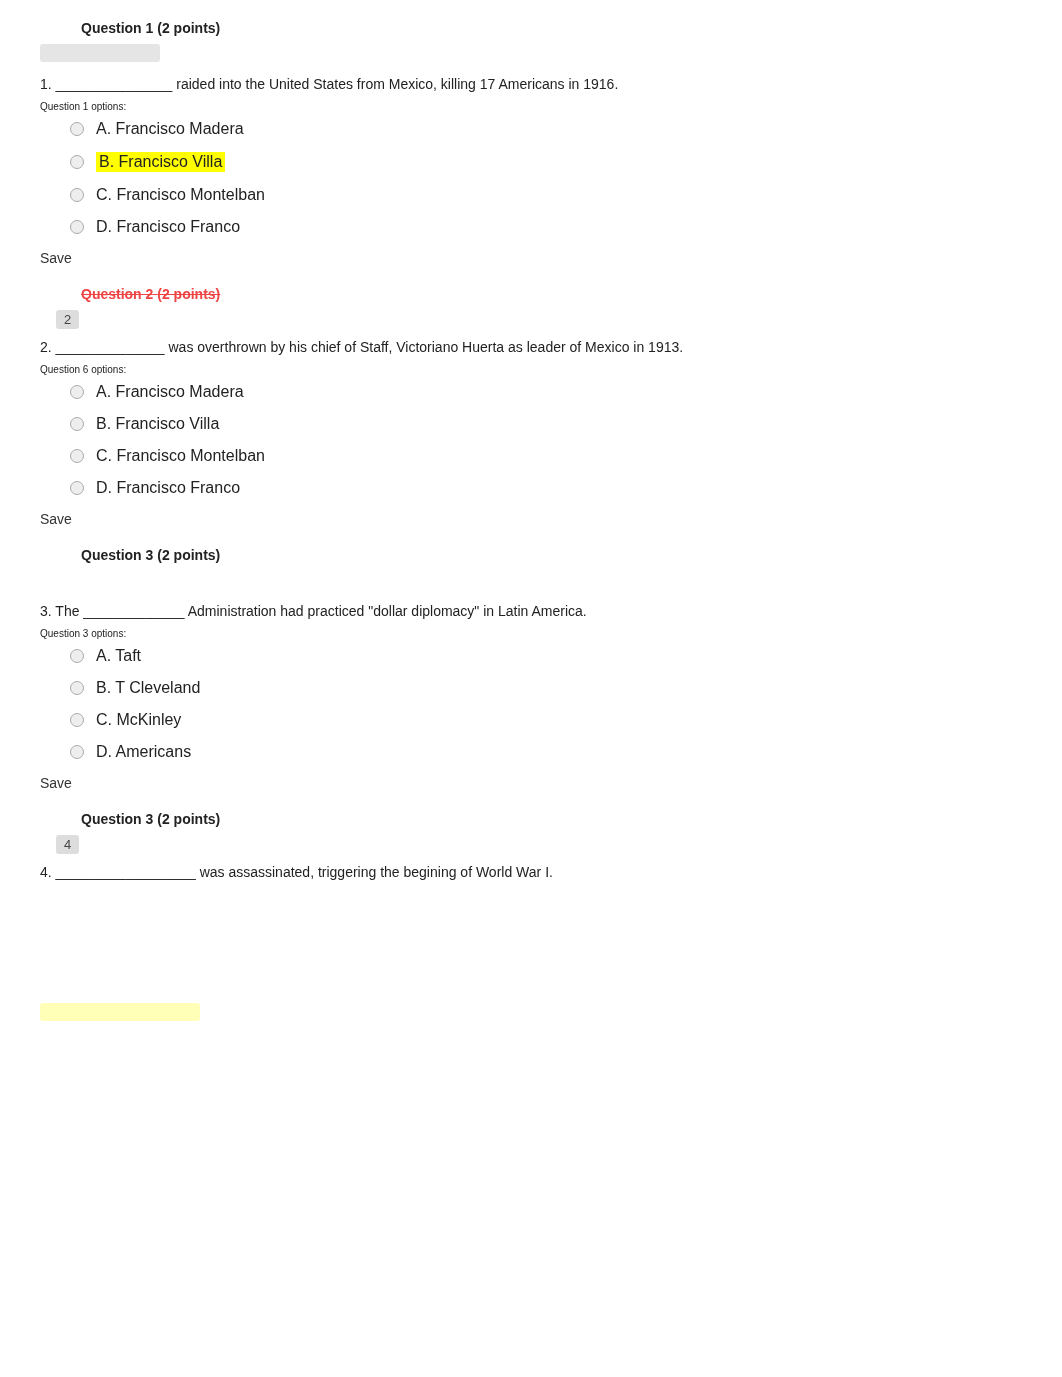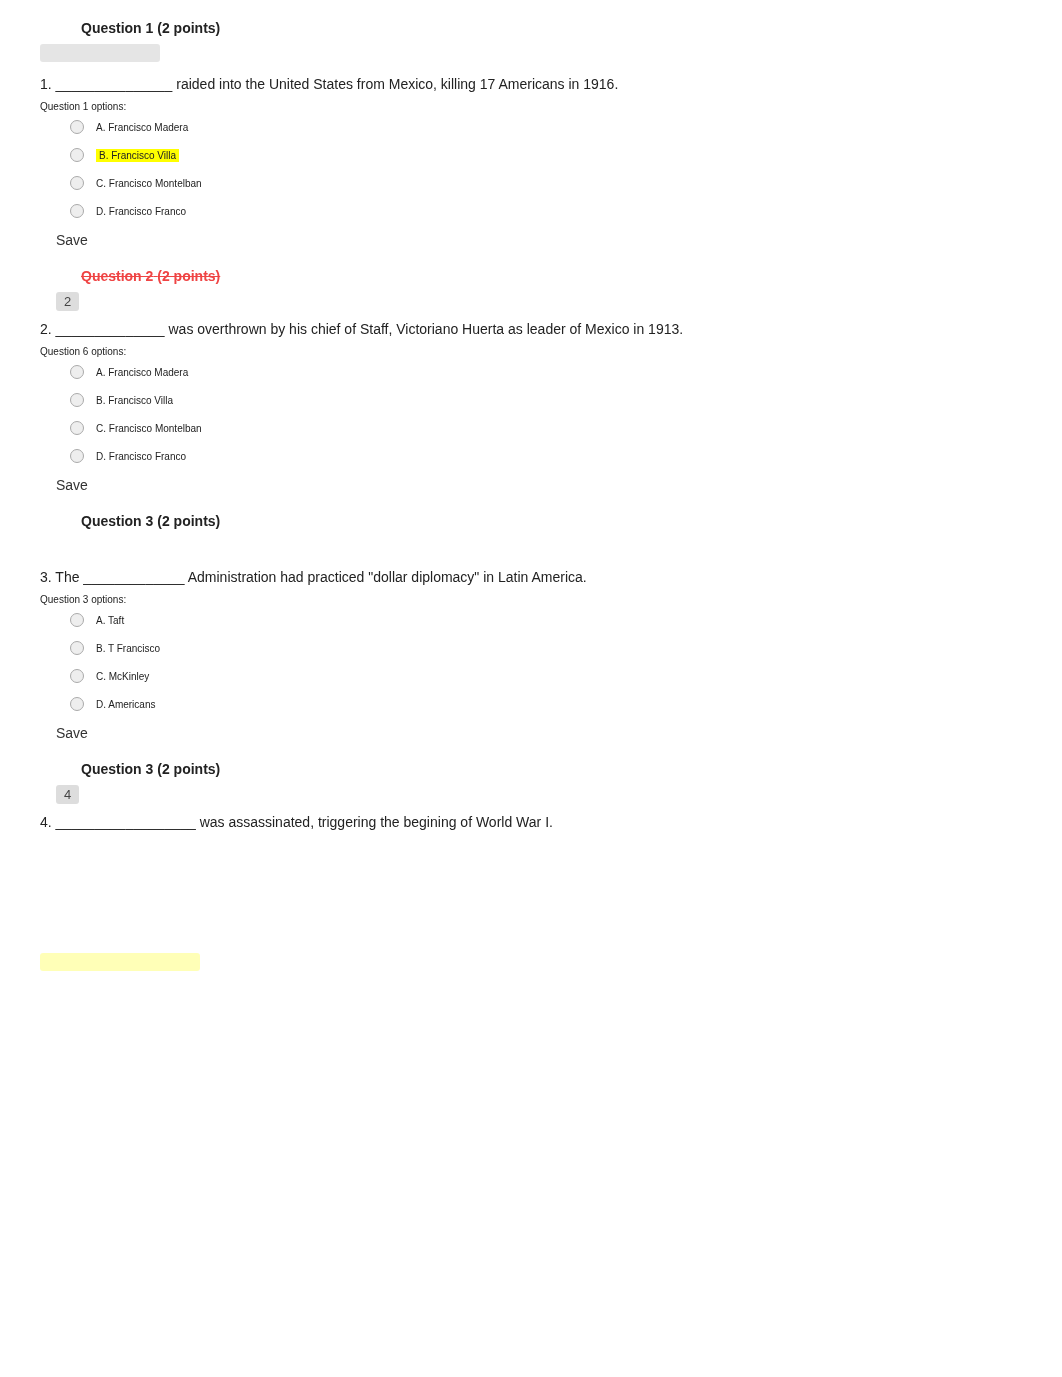--- a/index.html
+++ b/index.html
@@ -65,39 +65,38 @@
       width: 14px;
       height: 14px;
       border-radius: 50%;
       border: 1px solid #aaaaaa;
       background: #eeeeee;
       margin-right: 12px;
       flex-shrink: 0;
     }
 
     .option-label {
-      font-size: 10px;
+      font-size: 16px;
     }
 
     .option-label.highlighted {
       background-color: #ffff00;
       padding: 1px 3px;
     }
 
     .save-btn {
       font-size: 14px;
       color: #333333;
       cursor: pointer;
       background: none;
       border: none;
       padding: 0;
       margin-top: 4px;
       margin-bottom: 4px;
       display: block;
-      margin-left: 16px;
     }
 
     .question-2-number {
       display: inline-block;
       background: #dddddd;
       border-radius: 3px;
       padding: 2px 8px;
       font-size: 13px;
       margin-bottom: 8px;
       margin-left: 16px;
@@ -220,21 +219,21 @@
     <span> Administration had practiced "dollar diplomacy" in Latin America.</span>
   </div>
   <div class="question-options-label">Question 3 options:</div>
   <ul class="options-list">
     <li class="option-item">
       <div class="radio-circle"></div>
       <span class="option-label">A. Taft</span>
     </li>
     <li class="option-item">
       <div class="radio-circle"></div>
-      <span class="option-label">B. T Francisco</span>
+      <span class="option-label">B. T Cleveland</span>
     </li>
     <li class="option-item">
       <div class="radio-circle"></div>
       <span class="option-label">C. McKinley</span>
     </li>
     <li class="option-item">
       <div class="radio-circle"></div>
       <span class="option-label">D. Americans</span>
     </li>
   </ul>

